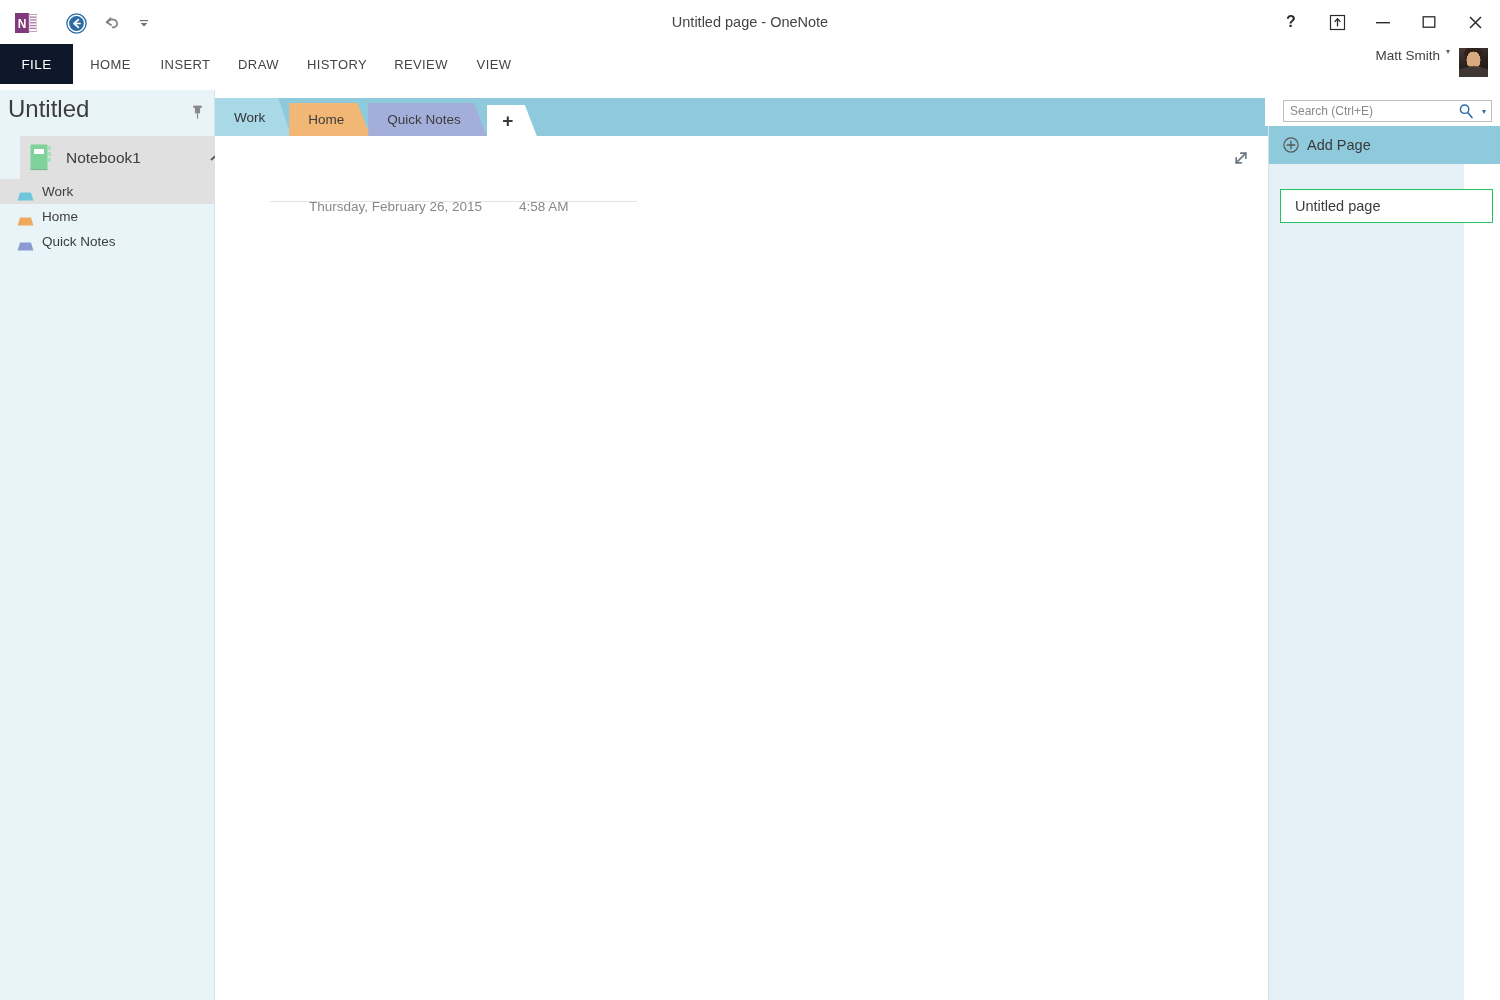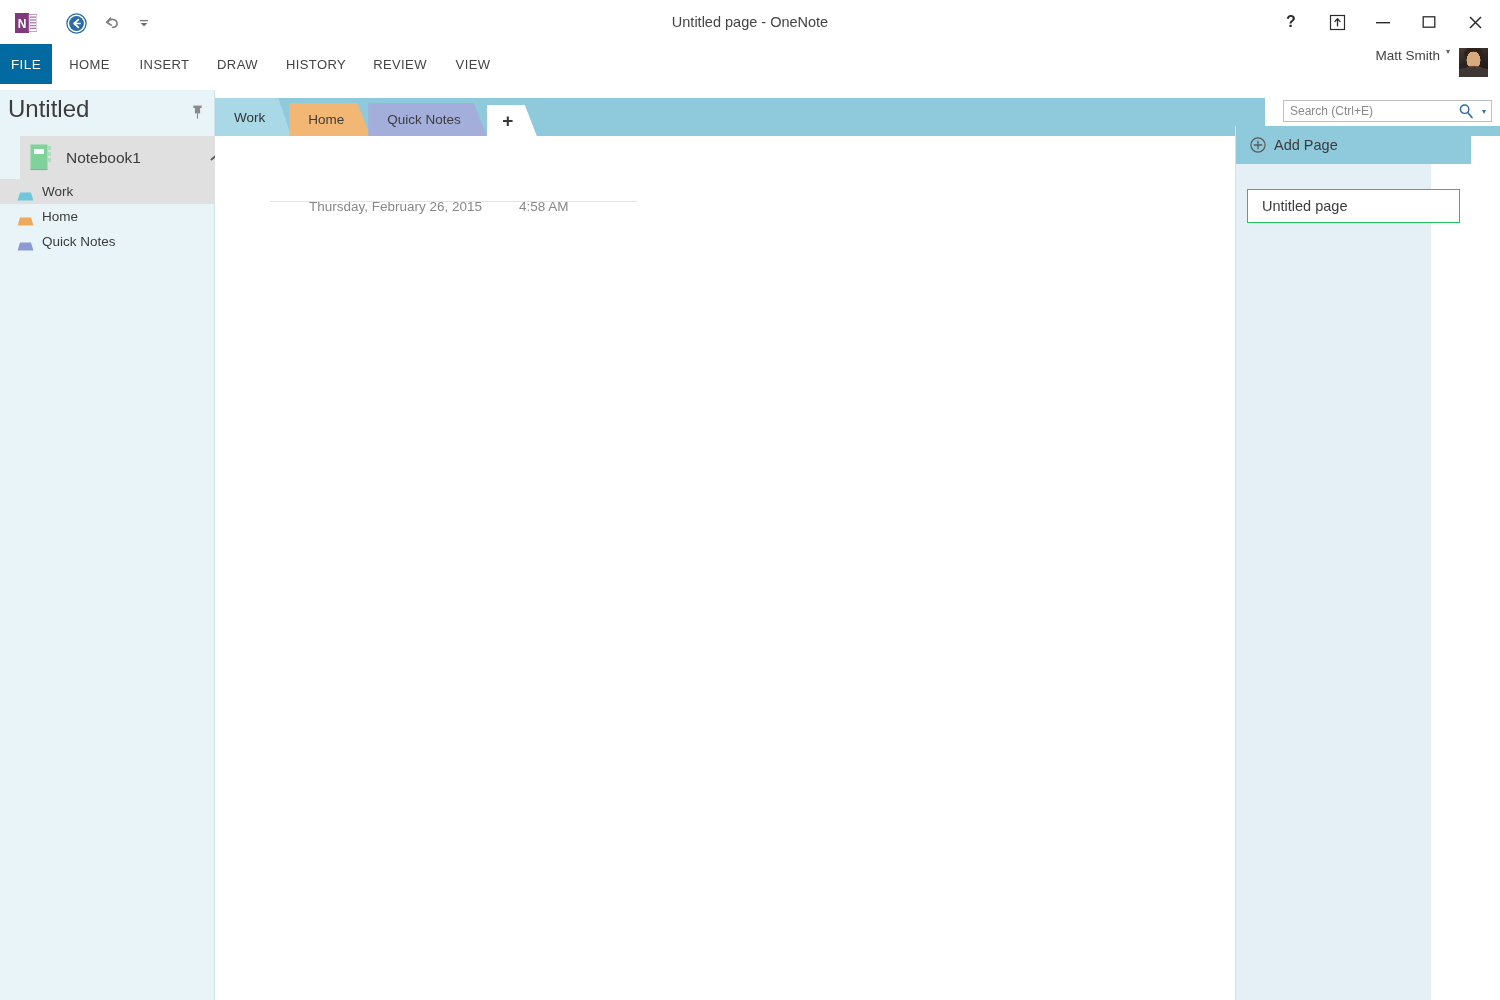--- a/index.html
+++ b/index.html
@@ -90,22 +90,22 @@
     display: flex;
     align-items: center;
     justify-content: center;
     font-size: 13px;
     letter-spacing: 0.4px;
     color: #444444;
     padding: 0 0;
     cursor: default;
   }
   .rtab.file {
-    width: 52px;
-    background: #0369a1;
+    width: 73px;
+    background: #0f172a;
     color: #ffffff;
     font-size: 13.5px;
   }
   .rtab.home   { width: 75px; }
   .rtab.insert { width: 75px; }
   .rtab.draw   { width: 71px; }
   .rtab.history{ width: 86px; }
   .rtab.review { width: 82px; }
   .rtab.view   { width: 64px; }
 
@@ -383,21 +383,21 @@
   }
   .search-caret {
     width: 14px; height: 20px;
     display: flex; align-items: center; justify-content: center;
     font-size: 8px; color: #2f6fa8;
     cursor: default;
   }
 
   .pagepanel {
     position: absolute;
-    left: 1235px; top: 126px;
+    left: 1268px; top: 126px;
     width: 196px; height: 874px;
     background: #e4eff6;
     border-left: 1px solid #cfe3ec;
   }
   .addpage-bar {
     position: absolute;
     left: 0; top: 0;
     width: 235px; height: 38px;
     background: #8fc9dc;
     display: flex;

